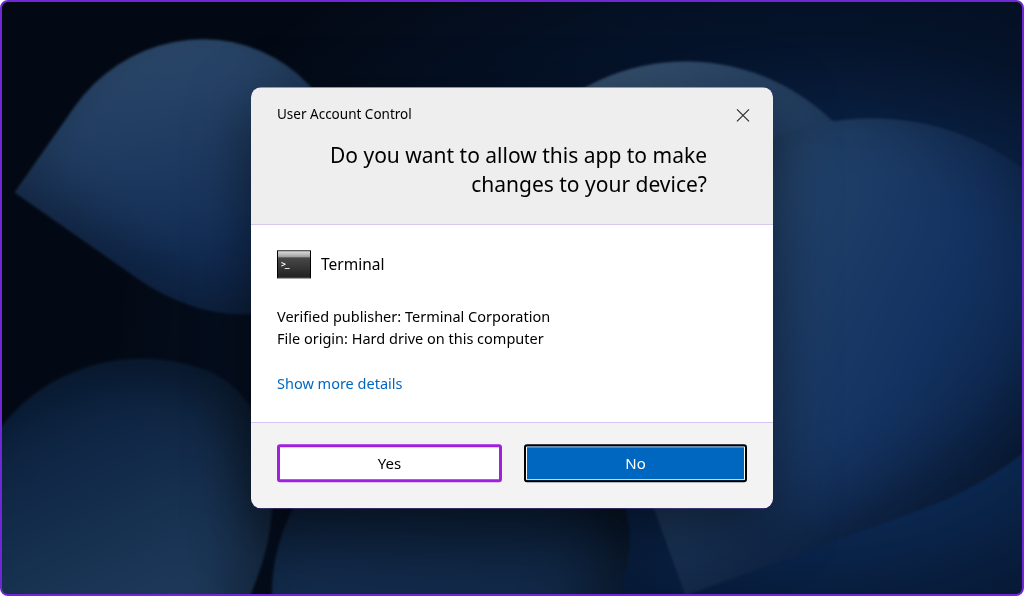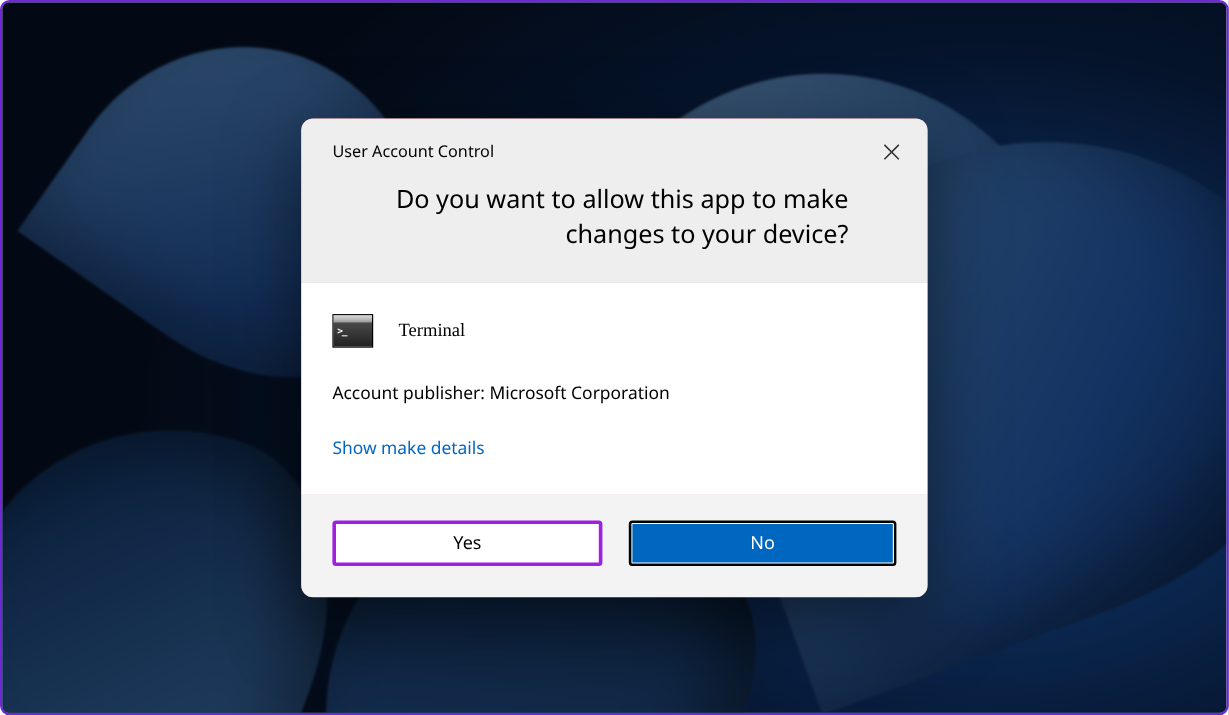--- a/index.html
+++ b/index.html
@@ -36,21 +36,21 @@
       position: absolute; inset: 0;
       background: rgba(0,0,0,0.55);
     }
 
     .uac-dialog {
       position: absolute;
       left: 50%;
       top: 50%;
       transform: translate(-50%, -50%);
       width: 522px;
-      background: #fca5a5;
+      background: #6d28d9;
       border-radius: 10px;
       box-shadow: 0 20px 60px rgba(0,0,0,0.5);
       overflow: hidden;
     }
     .dialog-header {
       background: #eeeeee;
       padding: 18px 26px 24px 26px;
       position: relative;
     }
     .close-btn {
@@ -78,23 +78,22 @@
       padding-right: 40px;
       text-align: right;
     }
     .dialog-body {
       background: #ffffff;
       padding: 26px 26px 28px 26px;
     }
     .app-row {
       display: flex;
       align-items: center;
-      gap: 21px;
+      gap: 10px;
       margin-bottom: 28px;
-      font-family: Liberation Serif, serif;
     }
     .app-icon {
       width: 34px; height: 28px;
       background: linear-gradient(180deg, #555 0%, #222 100%);
       border: 1px solid #000;
       position: relative;
       flex-shrink: 0;
     }
     .app-icon::before {
       content: "";
@@ -163,21 +162,22 @@
     </button>
     <div class="dialog-caption">User Account Control</div>
     <div class="dialog-title">Do you want to allow this app to make changes to your device?</div>
   </div>
 
   <div class="dialog-body">
     <div class="app-row">
       <div class="app-icon"></div>
       <div class="app-name">Terminal</div>
     </div>
-    <div class="info-line">Account publisher: Microsoft Corporation</div>
-    <a class="show-more">Show make details</a>
+    <div class="info-line">Verified publisher: Terminal Corporation</div>
+    <div class="info-line">File origin: Hard drive on this computer</div>
+    <a class="show-more">Show more details</a>
   </div>
 
   <div class="dialog-footer">
     <button class="btn btn-yes">Yes</button>
     <button class="btn btn-no">No</button>
   </div>
 </div>
 
 </body></html>

